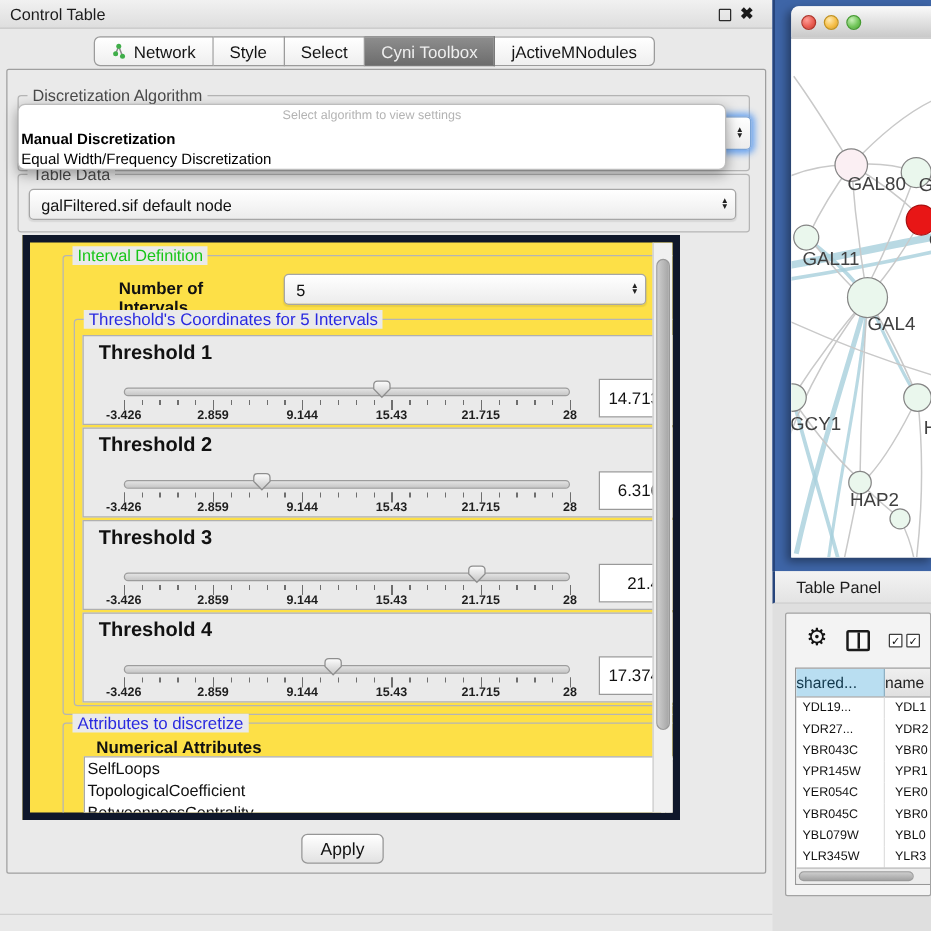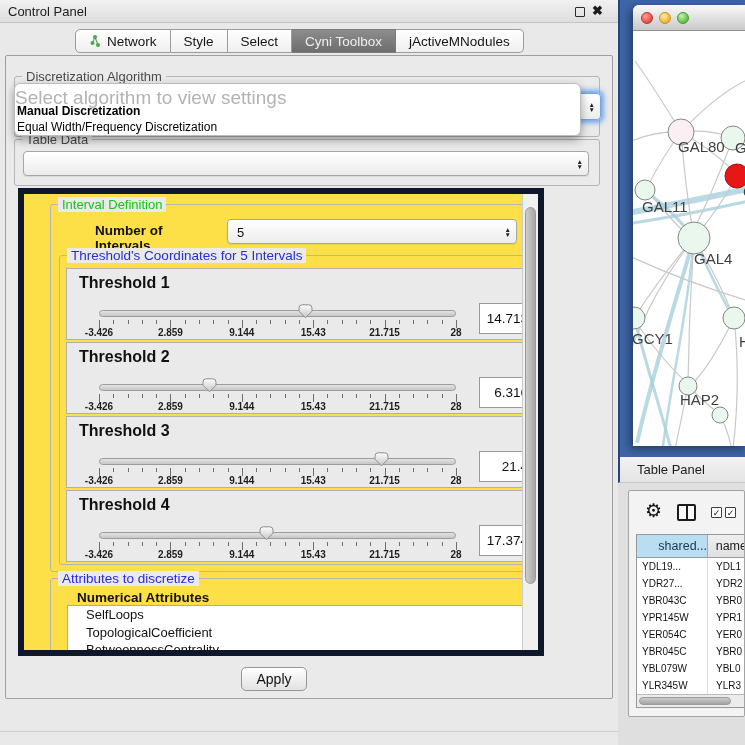--- a/index.html
+++ b/index.html
@@ -42,21 +42,21 @@
   .combo{position:absolute;background:linear-gradient(#ffffff,#ececec);
     border:1px solid #a6a6a6;border-radius:4px;box-shadow:0 1px 1px rgba(0,0,0,.08)}
   .combo .combo-text{position:absolute;left:9px;top:50%;transform:translateY(-50%);font-size:13px;color:#111;white-space:nowrap}
   .stepper{position:absolute;right:5px;top:50%;transform:translateY(-50%);
     display:flex;flex-direction:column;align-items:center;font-size:6.5px;line-height:5.5px;color:#222}
   .alg-combo{box-shadow:0 0 5px 2.6px rgba(100,160,240,.9);border-color:#7aa4d8}
 
   
   .popup{position:absolute;left:14px;top:83px;width:567px;height:53px;background:#ffffff;
     border:1px solid #bdbdbd;border-radius:6px;box-shadow:0 4px 10px rgba(0,0,0,.35);z-index:50;overflow:hidden}
-  .popup-prompt{position:absolute;left:0;right:0;top:3px;color:#b3b3b3;font-size:19px}
+  .popup-prompt{position:absolute;left:0;right:0;top:3px;text-align:center;color:#b3b3b3;font-size:10px}
   .popup-opt{position:absolute;left:2px;font-size:12px;color:#000;white-space:nowrap}
 
   
   .viewport{position:absolute;left:18px;top:188px;width:526px;height:468px;
     background:#fde047;border:6px solid #0f172a;overflow:hidden}
   .vp-scrollbar{position:absolute;right:0;top:0;width:16px;height:100%;background:#f0f0f0;border-left:1px solid #cccccc}
   .vp-thumb{position:absolute;left:2px;top:13px;width:11px;height:377px;border-radius:6px;
     background:linear-gradient(90deg,#cdcdcd,#a6a6a6);border:1px solid #9a9a9a}
 
   .nint-label{position:absolute;left:44px;top:18px;width:124px;text-align:left;font-weight:bold;font-size:13.5px}
@@ -73,21 +73,21 @@
       repeating-linear-gradient(to right,#6e6e6e 0,#6e6e6e 1px,transparent 1px,transparent 71.4px),
       repeating-linear-gradient(to right,#6e6e6e 0,#6e6e6e 1px,transparent 1px,transparent 14.28px);
     background-size:358px 8px,358px 4px;background-repeat:no-repeat}
   .scale-lab{position:absolute;top:58px;transform:translateX(-50%);font-size:10px;font-weight:bold;color:#1e1e1e;white-space:nowrap}
   .vbox{position:absolute;left:412px;top:34px;width:57px;height:31px;background:#fff;border:1px solid #999;
     font-size:13.5px;text-align:right;line-height:29px;padding-right:7px}
 
   
   .attr-head{position:absolute;left:26px;top:11px;font-weight:bold;font-size:13.5px}
   .attr-list{position:absolute;left:16px;top:26px;width:478px;height:60px;background:#fff;border:1px solid #a9a9a9;overflow:hidden}
-  .attr-item{padding-left:18px;line-height:17.5px;font-size:13px;white-space:nowrap}
+  .attr-item{padding-left:2px;line-height:17.5px;font-size:13px;white-space:nowrap}
   .list-scrollbar{position:absolute;right:0;top:0;width:15px;height:100%;background:#f3f3f3;border-left:1px solid #ddd}
   .list-thumb{position:absolute;left:2px;top:2px;width:10px;height:52px;border-radius:5px;
     background:linear-gradient(90deg,#d0d0d0,#a2a2a2);border:1px solid #9c9c9c}
 
   .apply{position:absolute;left:241px;top:667px;width:66px;height:24px;border:1px solid #969696;border-radius:5px;
     background:linear-gradient(#ffffff,#e2e2e2);font-family:"Liberation Sans",sans-serif;font-size:14px;color:#111}
 
   
   .desktop{position:absolute;left:618px;top:0;width:127px;height:457px;background:#3e65a7;border-left:2px solid #27457c}
   .net-window{position:absolute;left:13px;top:5px;width:114px;height:441px;border-radius:6px 0 0 0;
@@ -108,21 +108,21 @@
     border:1px solid #a3a3a3;border-radius:2px;overflow:hidden}
   .gear{position:absolute;left:16px;top:10px;font-size:19px;color:#121212;line-height:19px}
   .split-ic{position:absolute;left:48px;top:13px;width:19px;height:17px;border:2px solid #1b1b1b;border-radius:2px;background:#f9f9f9}
   .split-ic i{position:absolute;left:50%;top:0;bottom:0;width:2px;background:#1b1b1b;transform:translateX(-50%)}
   .cb{position:absolute;top:16px;width:11px;height:11px;border:1px solid #3d3d3d;border-radius:1px;background:#fff;
     font-size:9px;line-height:10px;text-align:center;color:#111}
   .cb.c1{left:82px}.cb.c2{left:96px}
 
   .ttable{position:absolute;left:7px;top:43px;width:112px;height:174px;background:#fff;border:1px solid #979797;overflow:hidden}
   .thead{display:flex;height:23px;border-bottom:1px solid #9a9a9a}
-  .hcell{font-size:12.5px;line-height:22px;text-align:right;overflow:hidden;white-space:nowrap}
+  .hcell{font-size:12.5px;line-height:22px;text-align:left;overflow:hidden;white-space:nowrap}
   .hcell.sel{width:71px;background:#b9def1;border-right:1px solid #8fb0c2;color:#143a4e}
   .hcell.plain{flex:1;background:linear-gradient(#efefef,#e0e0e0);color:#222}
   .trow{display:flex;height:17px}
   .tcell{font-size:10px;line-height:17px;white-space:nowrap;overflow:hidden}
   .tcell.c1{width:71px;padding-left:5px;border-right:1px solid #e0e0e0}
   .tcell.c2{flex:1;padding-left:8px}
   .hscroll{position:absolute;left:0;right:0;bottom:0;height:13px;background:#ececec;border-top:1px solid #bbb}
   .hthumb{position:absolute;left:2px;top:2px;width:92px;height:8px;border-radius:4px;
     background:linear-gradient(#cccccc,#a3a3a3);border:1px solid #9b9b9b}
 </style>
@@ -134,21 +134,21 @@
     <linearGradient id="thumbg" x1="0" y1="0" x2="0" y2="1">
       <stop offset="0" stop-color="#fdfdfd"></stop>
         <stop offset="1" stop-color="#c6c6c6"></stop>
     </linearGradient>
   </defs>
 </svg>
 
 <div id="stage">
 
   <div class="cp-titlebar">
-    <span class="cp-title">Control Panel</span>
+    <span class="cp-title">Control Table</span>
     <span class="float-ic"></span>
     <span class="close-ic">✖</span>
   </div>
 
   <div class="tabbar top">
       <div class="tab">
         <span class="ticon">
           <svg width="13" height="14" viewBox="0 0 13 14">
             <path d="M6 3 L3.5 9 M6 3 L9 11" stroke="#8a8a8a" stroke-width="1.2" fill="none"></path>
             <circle cx="6" cy="3" r="2" fill="#3fae49"></circle>
@@ -188,20 +188,21 @@
     <div class="popup-prompt">Select algorithm to view settings</div>
     <div id="popup-opts">
         <div class="popup-opt" style="top: 20px; font-weight: bold;">Manual Discretization</div>
         <div class="popup-opt" style="top: 35.5px;">Equal Width/Frequency Discretization</div>
       </div>
   </div>
 
   <div class="tgroup" style="left:14px;top:139px;width:586px;height:47px">
     <span class="tg-title dark">Table Data</span>
     <div class="combo" style="left:8px;top:11px;width:566px;height:25px">
+      <span class="combo-text">galFiltered.sif default node</span>
       <span class="stepper">
           <span>▲</span>
           <span>▼</span>
         </span>
     </div>
   </div>
 
   <div class="viewport">
 
     <div class="tgroup" style="left:26px;top:10px;width:504px;height:368px">

